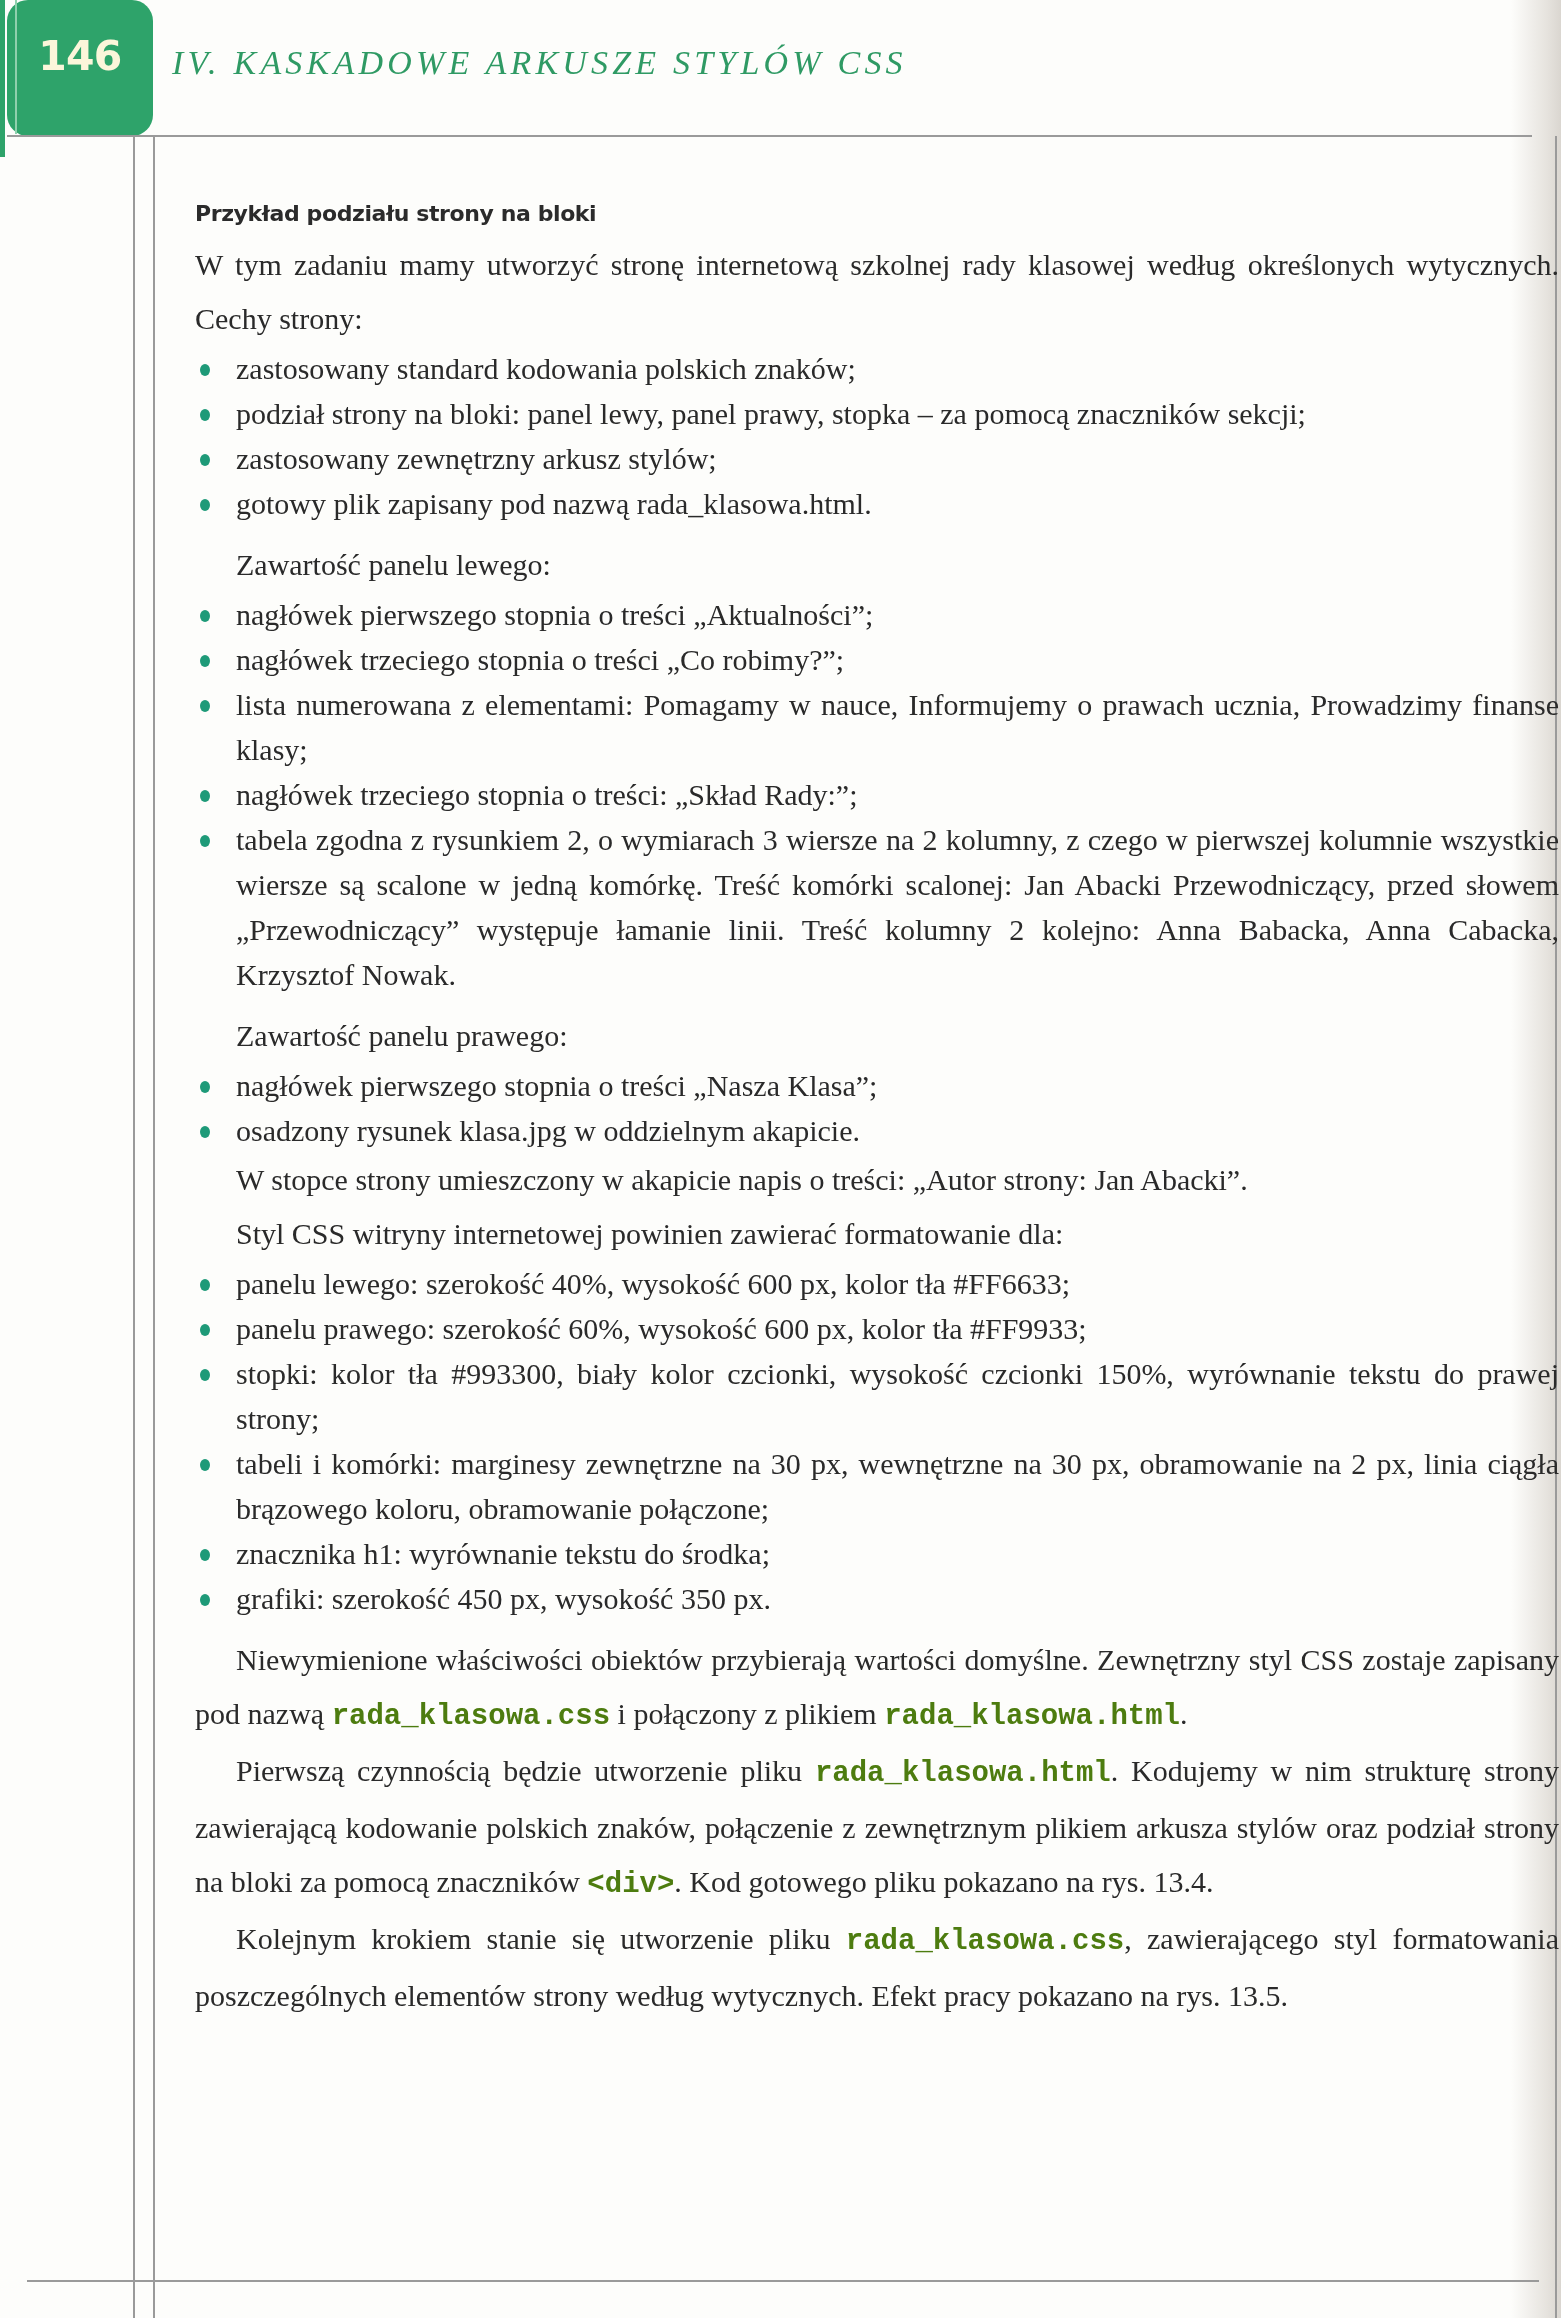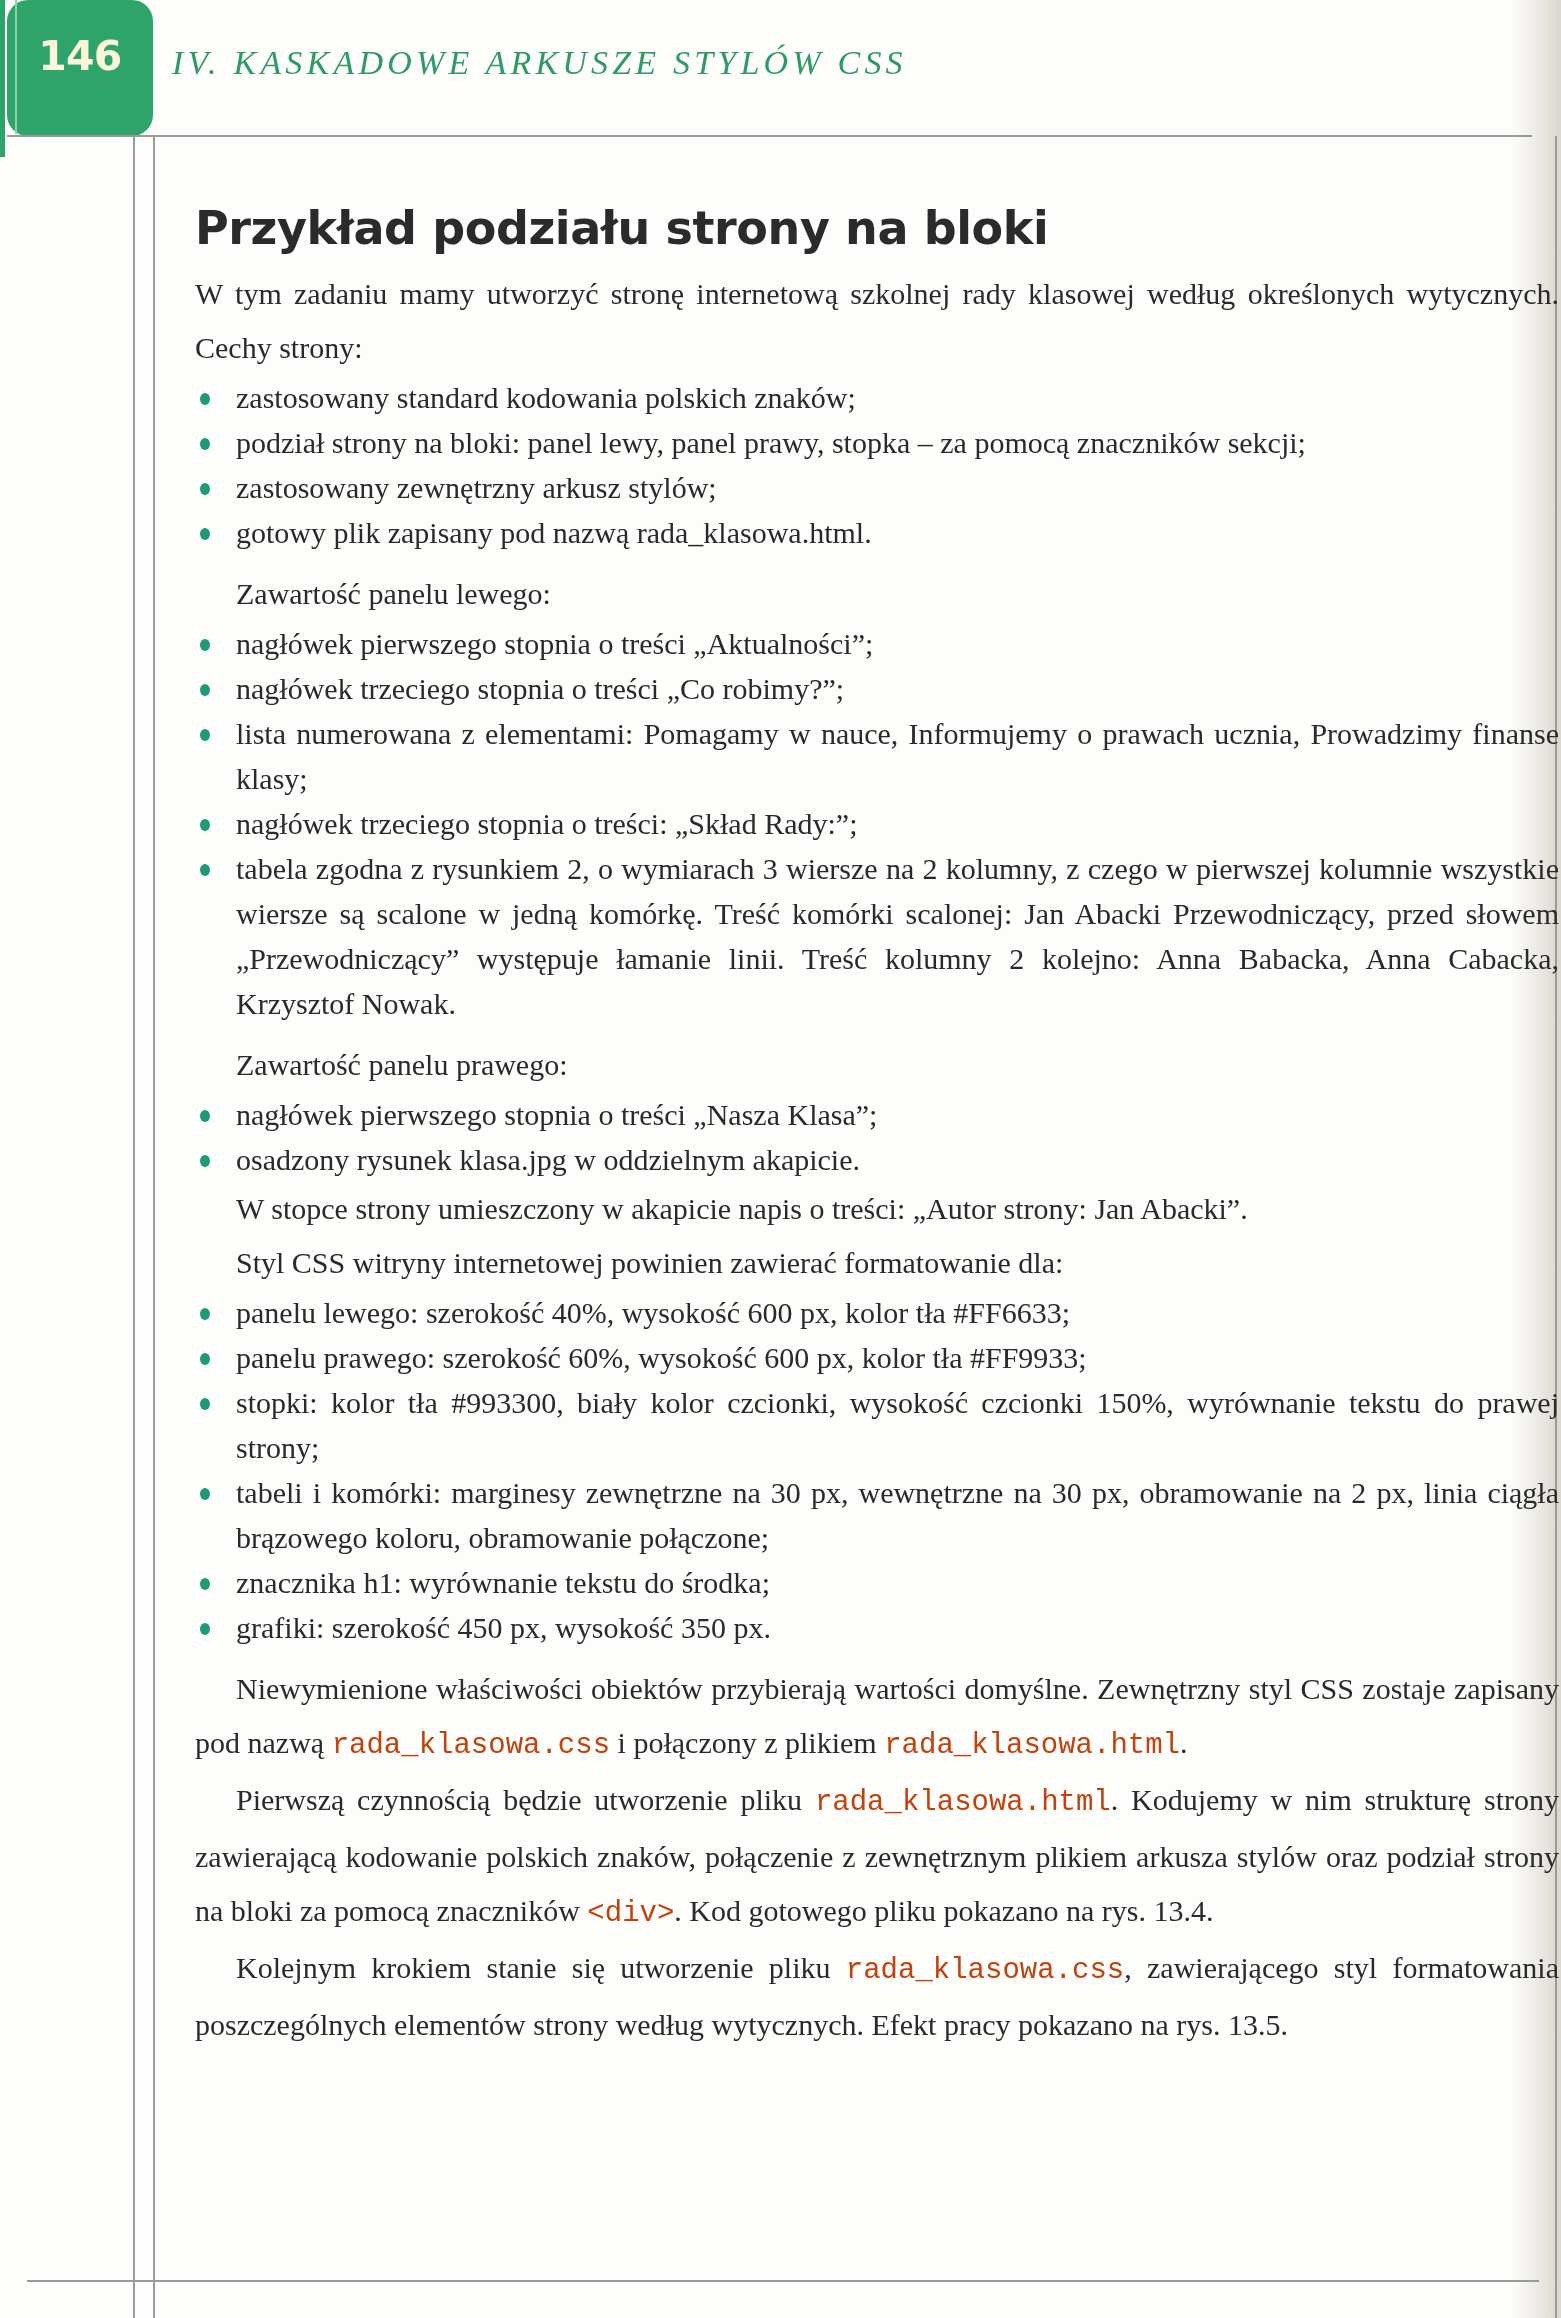--- a/index.html
+++ b/index.html
@@ -31,40 +31,40 @@
     color: #2f9a64;
     font-style: italic;
   }
   .rule-h { position: absolute; height: 1.7px; background: #9a9a9a; }
   .rule-v { position: absolute; width: 1.7px; background: #9a9a9a; }
 
   .content {
     position: absolute; left: 195px; top: 201px; width: 1364px;
   }
   .section-title {
-    font-family: "DejaVu Sans", sans-serif; font-weight: bold; font-size: 46px;
+    font-family: "DejaVu Sans", sans-serif; font-weight: bold; font-size: 22px;
     color: #2b2b2b; margin: 0 0 12px 0; letter-spacing: -0.4px;
   }
   .p {
     font-family: "Liberation Serif", serif; font-size: 30px; line-height: 54px;
     margin: 0; text-align: justify; color: #2a2a2a; width: 1364px;
   }
   .indent { text-indent: 41px; }
   .sub { padding-left: 41px; margin-top: 12px; }
   ul.bullets { list-style: none; margin: 0; padding: 0; }
   ul.bullets li {
     position: relative; padding-left: 41px;
     font-family: "Liberation Serif", serif; font-size: 30px; line-height: 45px;
     color: #2a2a2a; text-align: justify; width: 1323px;
   }
   .bullet-dot {
     position: absolute; left: 5.1px; top: 18px; width: 10.2px; height: 12px;
     border-radius: 50%; background: #1e9a78;
   }
-  .code { font-family: "Liberation Mono", monospace; font-weight: normal; font-size: 29px; color: #c2410c; }
+  .code { font-family: "Liberation Mono", monospace; font-weight: bold; font-size: 29px; color: #4d7c0f; }
   .gap { height: 12px; }
 </style>
 </head>
 <body>
 
 <div class="spine-shadow"></div>
 
 <div class="tab-stripe"></div>
 <div class="page-tab">
   <div class="tab-stripe2"></div>

